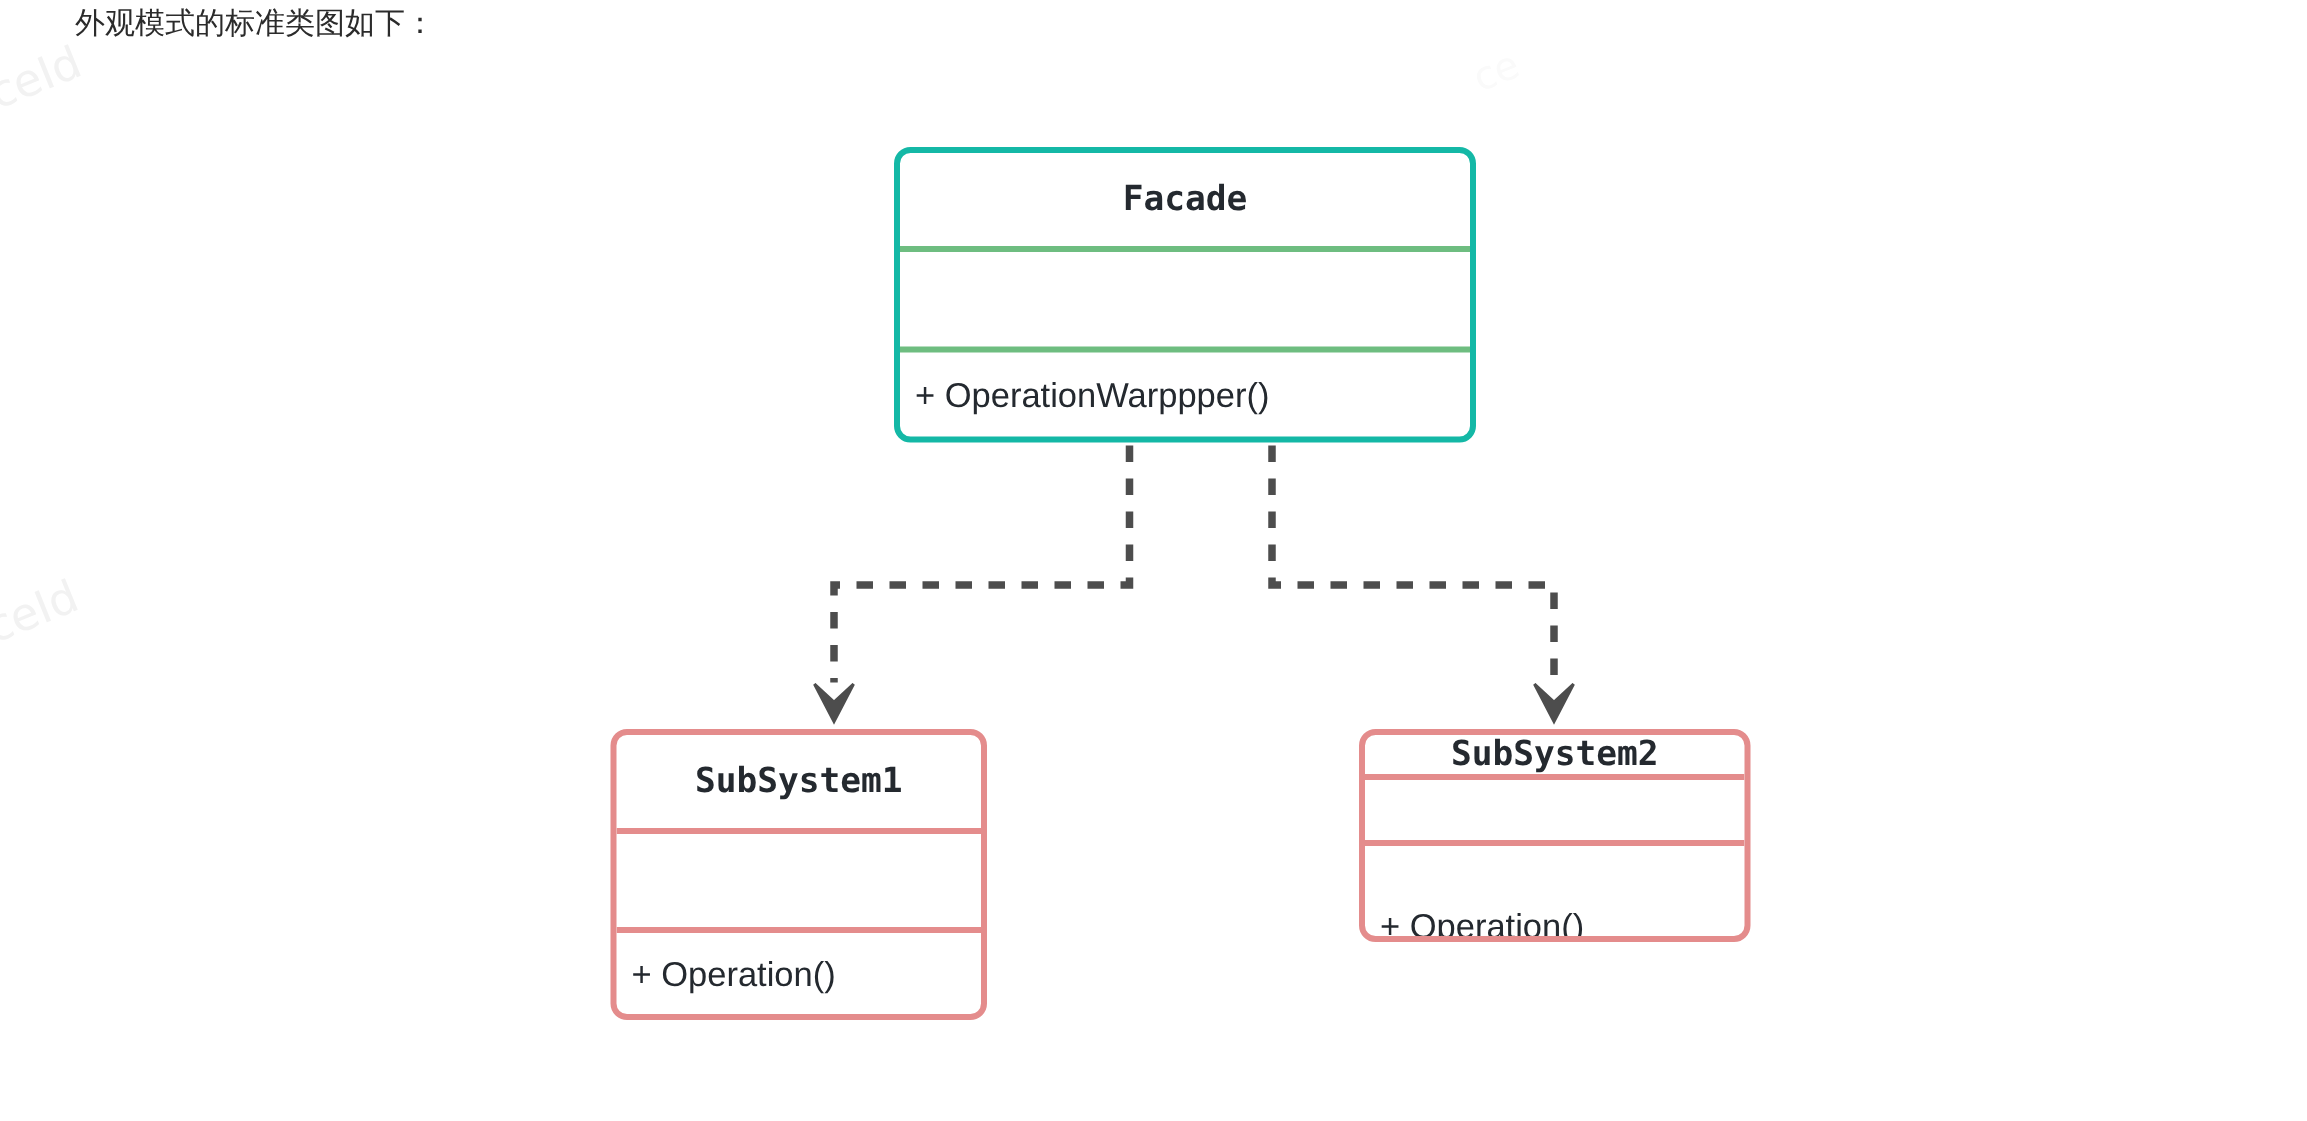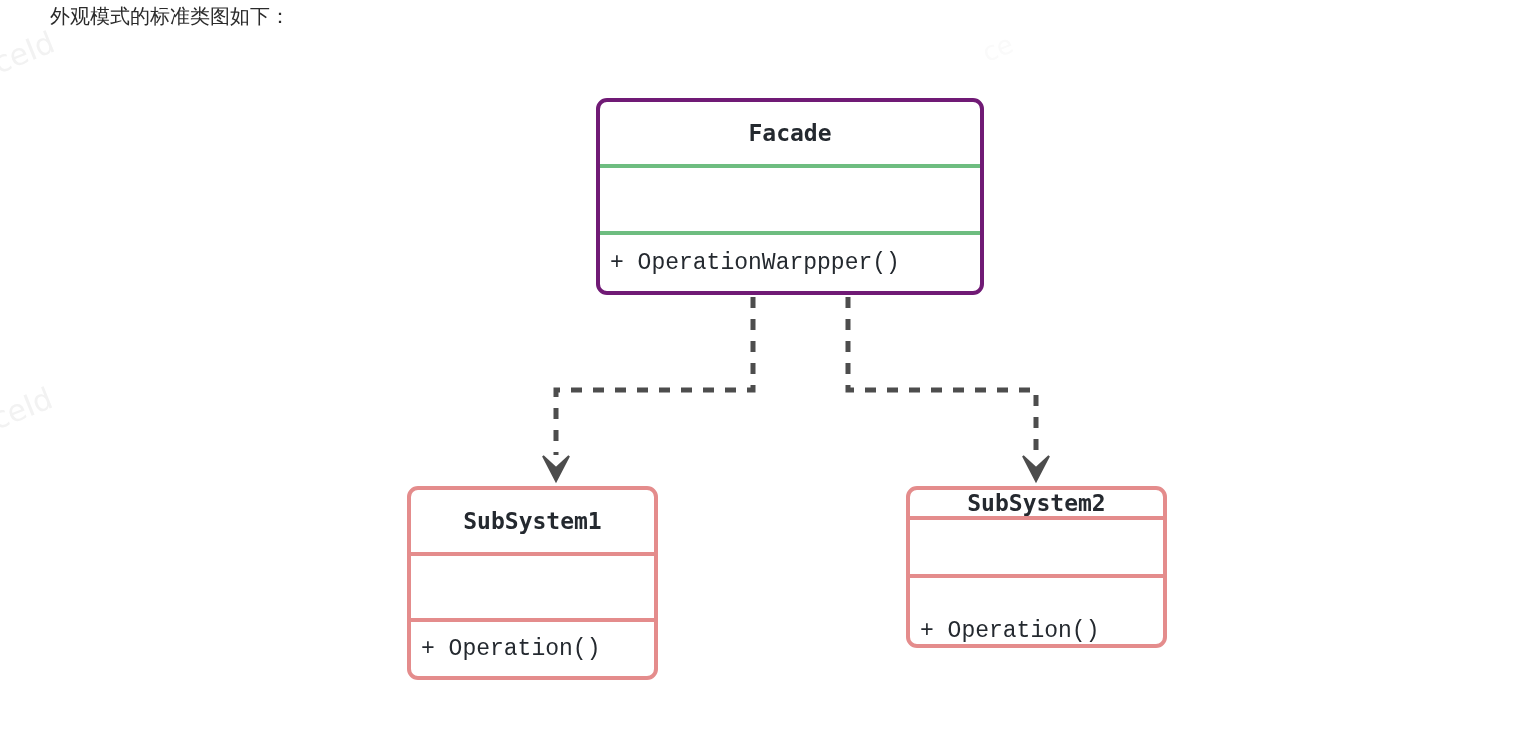--- a/index.html
+++ b/index.html
@@ -79,21 +79,21 @@
   
   .uml-class {
     position: absolute;
     box-sizing: border-box;
     background: #ffffff;
     border-radius: 11px;
     display: flex;
     flex-direction: column;
     overflow: hidden;
   }
-  .uml-class.green  { border: 4px solid #701a75; }
+  .uml-class.green  { border: 4px solid #14b8a6; }
   .uml-class.pink   { border: 4px solid #e48c8c; }
 
   .uml-title {
     box-sizing: border-box;
     display: flex;
     align-items: center;
     justify-content: center;
     font-family: "DejaVu Sans Mono", monospace;
     font-weight: bold;
     font-size: 23px;
@@ -106,21 +106,21 @@
     align-items: center;
     font-family: "DejaVu Sans Mono", monospace;
     font-size: 23px;
     color: #24292f;
     padding-left: 10px;
   }
   .uml-methods {
     box-sizing: border-box;
     display: flex;
     align-items: center;
-    font-family: Liberation Mono, monospace;
+    font-family: Liberation Sans, sans-serif;
     font-size: 23px;
     color: #24292f;
     padding-left: 10px;
     flex: 1 1 auto;
   }
   .green .uml-title  { border-bottom: 4px solid #6ebd80; }
   .green .uml-attrs  { border-bottom: 4px solid #6ebd80; }
   .pink  .uml-title  { border-bottom: 4px solid #e48c8c; }
   .pink  .uml-attrs  { border-bottom: 4px solid #e48c8c; }
 
@@ -142,21 +142,21 @@
     height: 194px;
   }
   #class-subsystem1 .uml-title { height: 66px; }
   #class-subsystem1 .uml-attrs { height: 66px; }
 
   
   #class-subsystem2 {
     left: 906px;
     top: 486px;
     width: 261px;
-    height: 162px;
+    height: 142px;
     gap: 40px;
   }
   #class-subsystem2 .uml-title { height: 66px; }
   #class-subsystem2 .uml-attrs { height: 66px; }
 </style>
 </head>
 <body>
 
 <div id="caption">外观模式的标准类图如下：</div>
 

